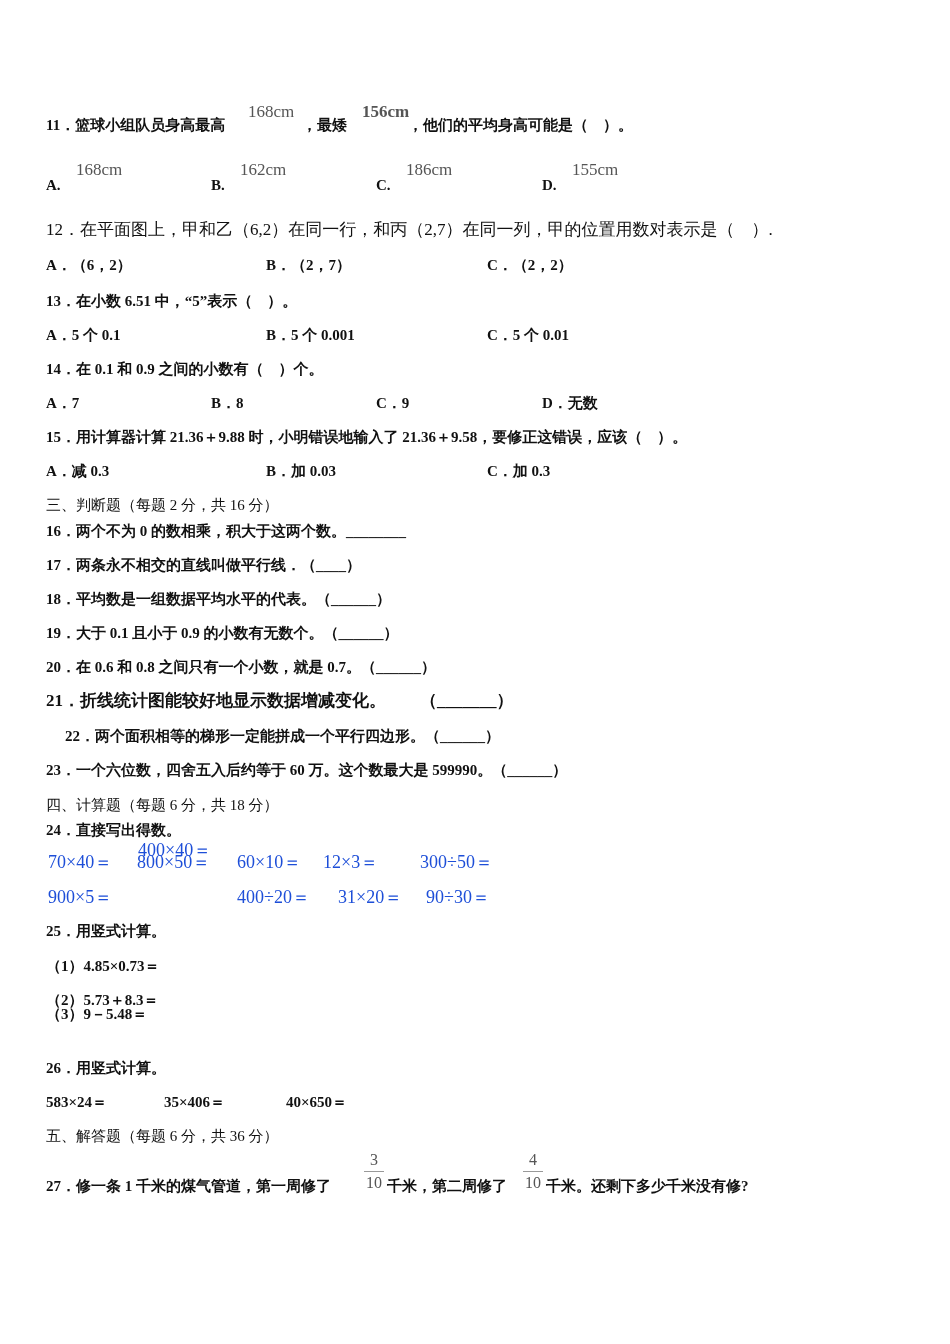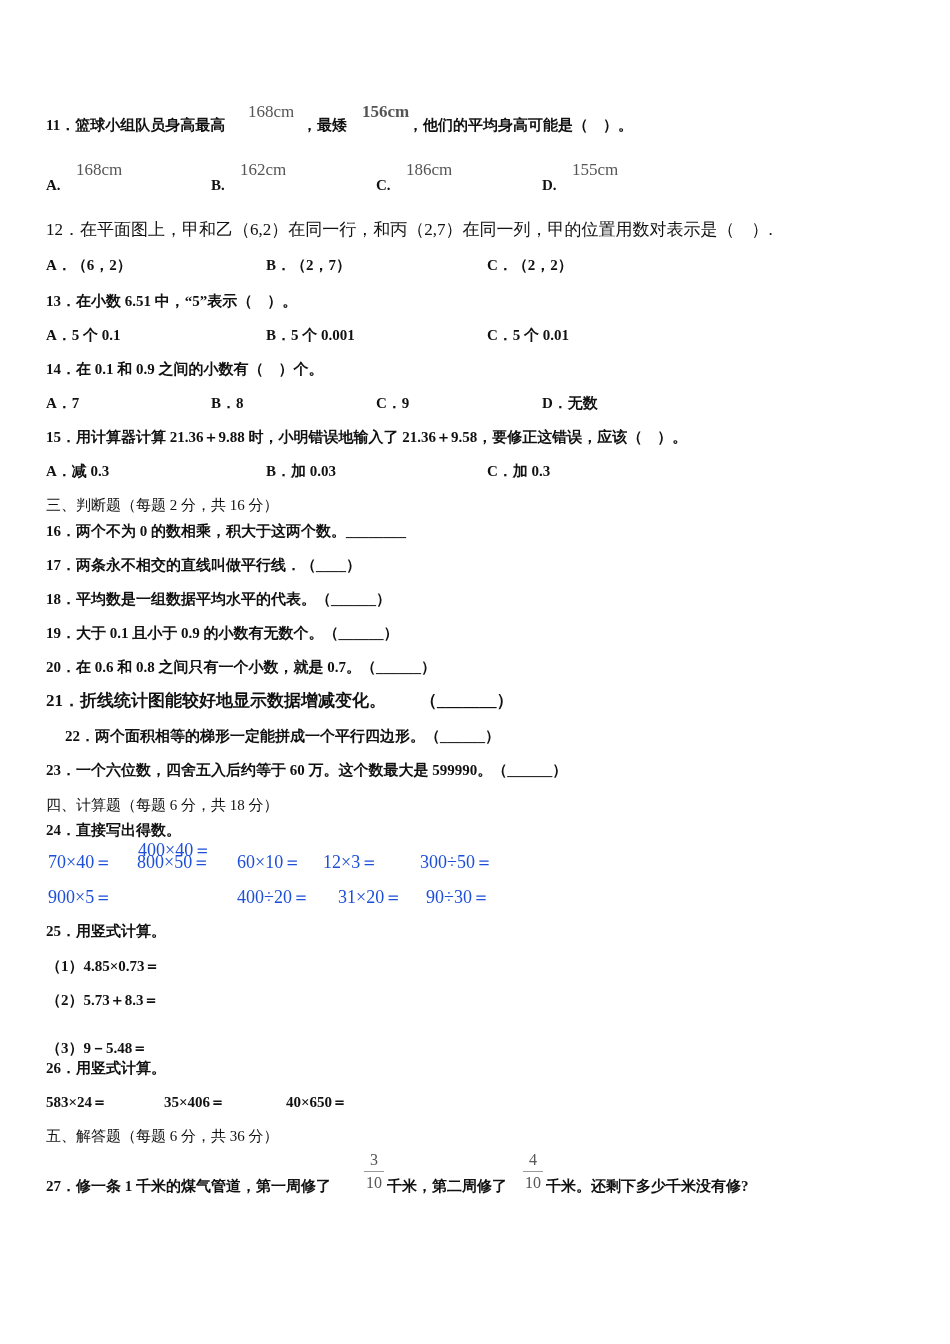--- a/index.html
+++ b/index.html
@@ -78,21 +78,21 @@
 
 <span class="math" style="left:48px; top:885px;text-align:right;">900×5＝</span>
 <span class="math" style="left:138px; top:838px;">400×40＝</span>
 <span class="math" style="left:237px; top:885px;">400÷20＝</span>
 <span class="math" style="left:338px; top:885px;">31×20＝</span>
 <span class="math" style="left:426px; top:885px;">90÷30＝</span>
 
 <div class="ln b" style="top:921px;">25．用竖式计算。</div>
 <div class="ln b" style="top:956px;text-align:center;">（1）4.85×0.73＝</div>
 <div class="ln b" style="top:990px;">（2）5.73＋8.3＝</div>
-<div class="ln b" style="top:1038px;">（3）9－5.48＝</div>
+<div class="ln b" style="top:1004px;">（3）9－5.48＝</div>
 
 <div class="ln b" style="top:1058px;">26．用竖式计算。</div>
 <span class="opt" style="left:46px; top:1092px;">583×24＝</span>
 <span class="opt" style="left:164px; top:1092px;">35×406＝</span>
 <span class="opt" style="left:286px; top:1092px;">40×650＝</span>
 
 <div class="ln" style="top:1126px;">五、解答题（每题 6 分，共 36 分）</div>
 
 <span class="ln b" style="top:1176px;">27．修一条 1 千米的煤气管道，第一周修了</span>
 <span class="frac" style="left:364px; top:1151px;">

